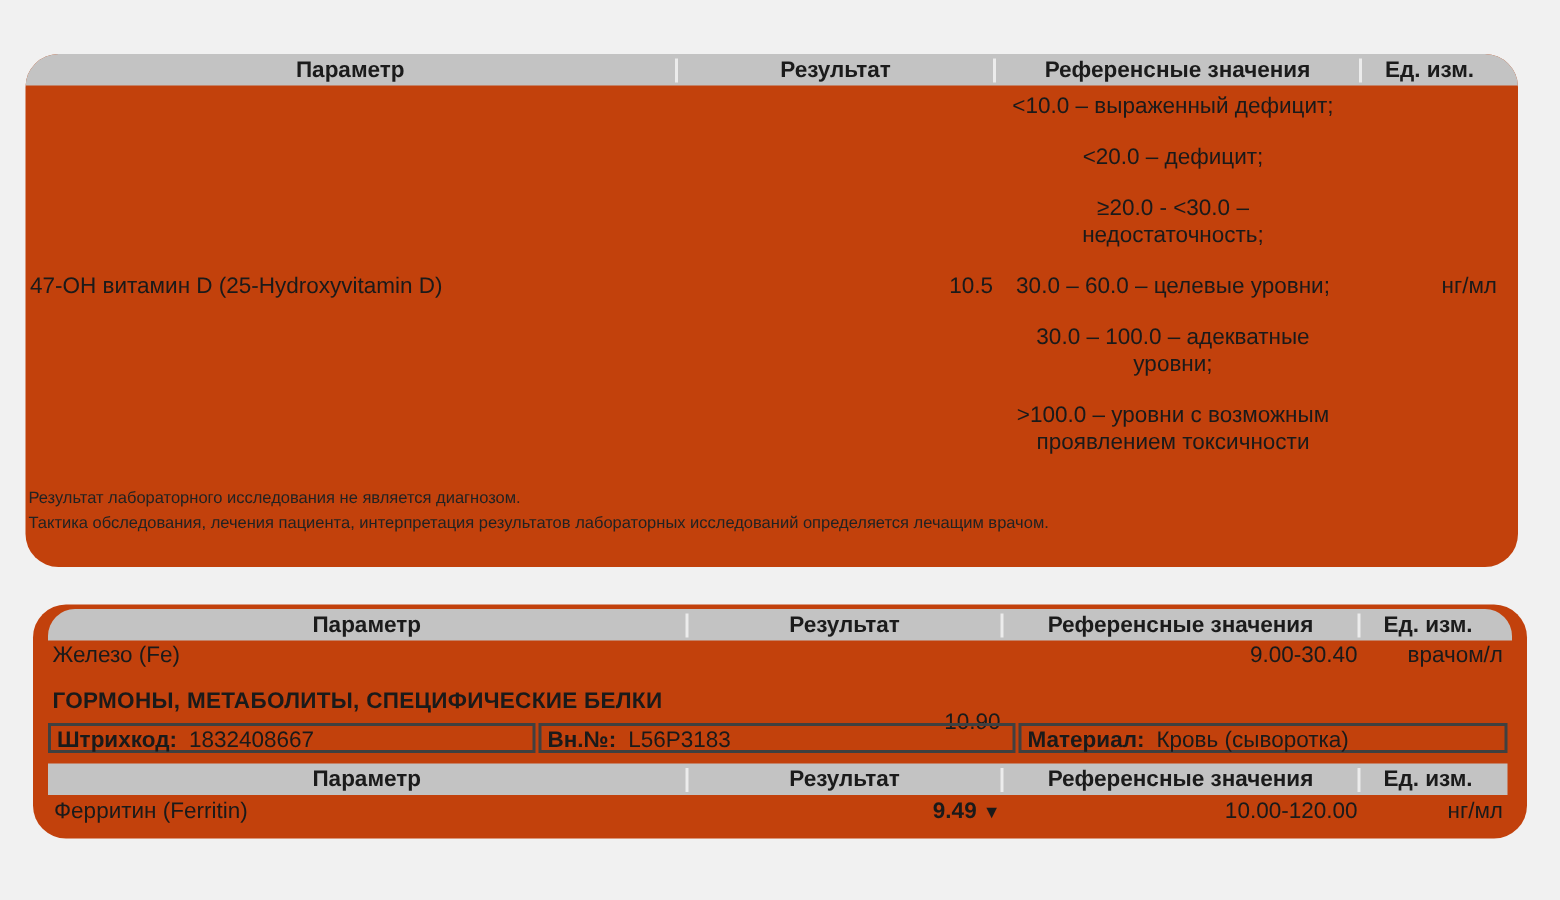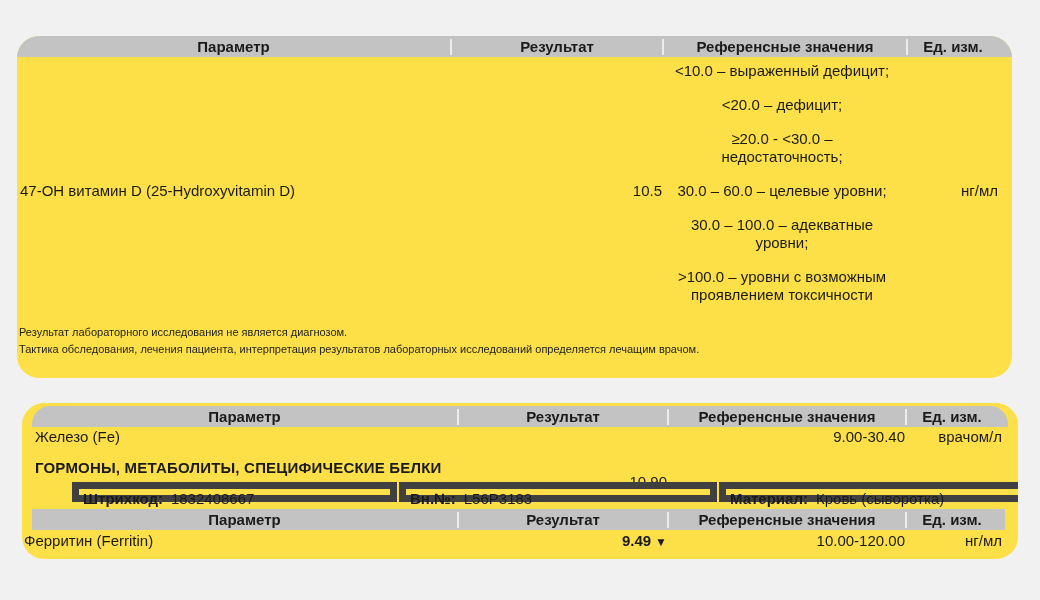--- a/index.html
+++ b/index.html
@@ -5,21 +5,21 @@
     html, body { margin:0; padding:0; }
     body {
       width:1040px; height:600px; overflow:hidden;
       background:#f1f1f1;
       font-family:"Liberation Sans", sans-serif;
       color:#1a1a1a;
       position:relative;
     }
     .card {
       position:absolute;
-      background:#fde047;
+      background:#c2410c;
       border-radius:22px;
       overflow:hidden;
     }
     #card1 { left:17px; top:36px; width:995px; height:342px; }
     #card2 { left:22px; top:403px; width:996px; height:156px; }
 
     .thead {
       position:absolute; left:0; right:0;
       height:21px; background:#c3c3c3;
       font-weight:bold; font-size:15px; color:#1b1b1b;
@@ -40,24 +40,23 @@
     .note {
       position:absolute; left:2px; font-size:11px; color:#222; line-height:14px;
     }
 
     .section-title {
       position:absolute; left:13px; top:56px;
       font-weight:bold; font-size:15px; letter-spacing:0.2px;
     }
     .info-box {
       position:absolute; top:79px; height:20px;
-      border:7px solid #404040; box-sizing:border-box;
+      border:2px solid #404040; box-sizing:border-box;
       font-size:15px; line-height:19px; padding-left:4px;
       white-space:nowrap;
-      margin-left:40px;
     }
     .info-box b { margin-right:8px; }
     .down-arrow { font-size:12px; margin-left:4px; }
   </style>
 </head>
 <body>
 
 <div class="card" id="card1">
   <div class="thead" style="top:0;">
     <div class="th" style="left:0;width:433px;">Параметр</div>
@@ -133,19 +132,19 @@
   <div class="thead" style="top:106px;left:10px;right:13px;">
     <div class="th" style="left:0;width:425px;">Параметр</div>
     <div class="sep" style="left:425px;"></div>
     <div class="th" style="left:427px;width:208px;">Результат</div>
     <div class="sep" style="left:635px;"></div>
     <div class="th" style="left:637px;width:236px;">Референсные значения</div>
     <div class="sep" style="left:873px;"></div>
     <div class="th" style="left:875px;width:90px;">Ед. изм.</div>
   </div>
 
-  <div class="cell" style="left:2px;top:129px;">Ферритин (Ferritin)</div>
+  <div class="cell" style="left:14px;top:129px;">Ферритин (Ferritin)</div>
   <div class="cell center" style="left:437px;width:208px;top:129px;font-weight:bold;">
     <span>9.49</span><span class="down-arrow">▼</span>
   </div>
   <div class="cell center" style="left:647px;width:236px;top:129px;">10.00-120.00</div>
   <div class="cell center" style="left:885px;width:95px;top:129px;">нг/мл</div>
 </div>
 
 </body></html>

